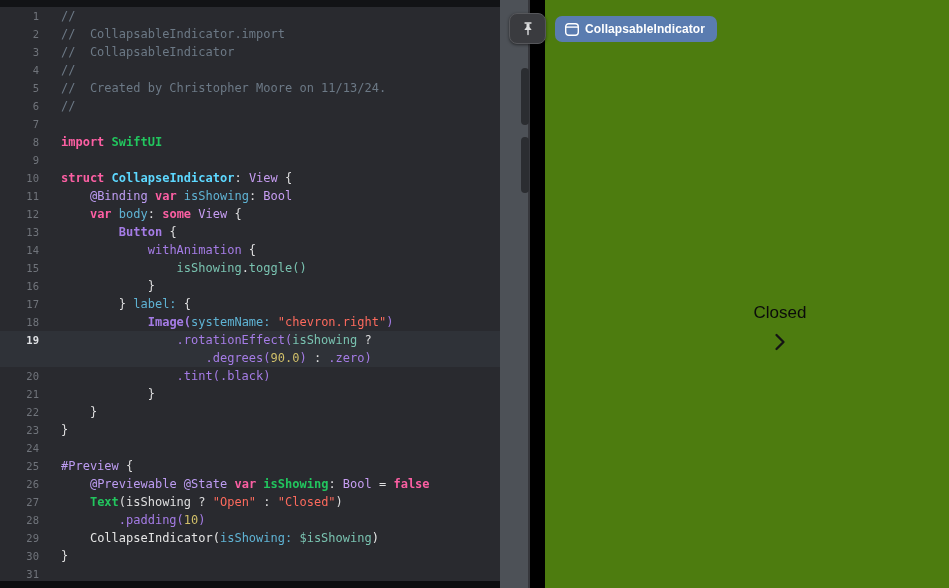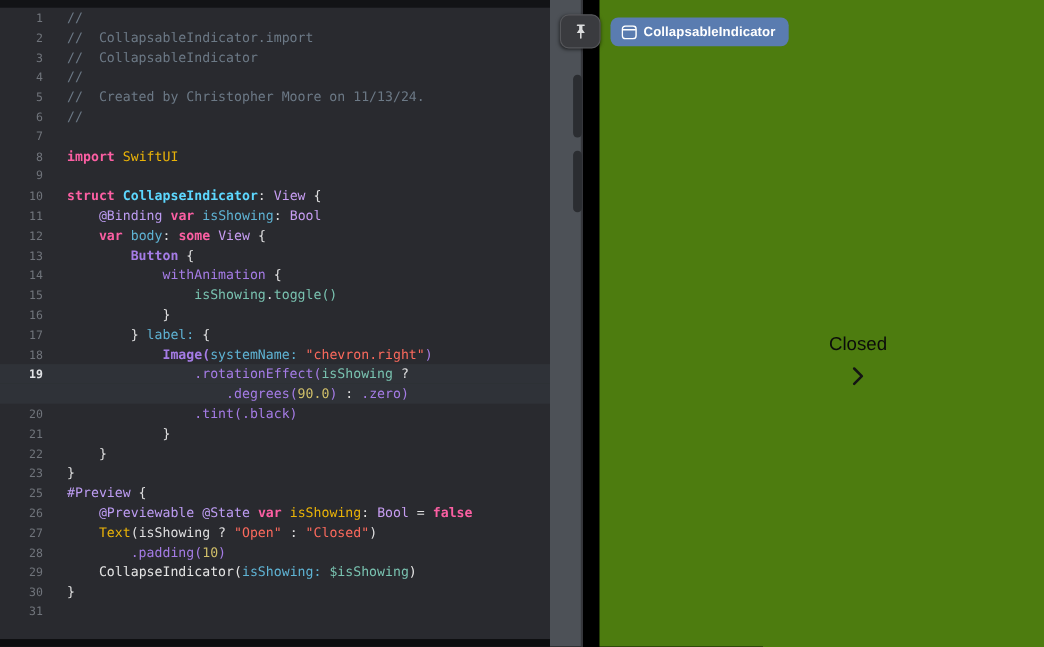--- a/index.html
+++ b/index.html
@@ -15,21 +15,21 @@
        font-family:"DejaVu Sans Mono","Liberation Mono",monospace;font-size:12px;}
   .row.hl{background:#2F3238;}
   .num{flex:0 0 39px;text-align:right;font-size:10.5px;color:#70747B;}
   .num.cur{color:#E0E2E5;font-weight:700;text-align:right;}
   .ct{padding-left:22px;}
   
   .c{color:#6C7986;} .k{color:#FC5FA3;font-weight:bold;}
   .td{color:#5DD8FF;font-weight:bold;} .at{color:#BD9CF2;}
   .t{color:#C79DF2;} .f{color:#A57CE6;} .fb{color:#A57CE6;font-weight:bold;}
   .p{color:#5FB3D4;} .m{color:#79C2B0;} .mb{color:#e5e5e5;font-weight:normal;margin-top:41px;}
-  .s{color:#FC6A5D;} .n{color:#D0BF69;} .w{color:#DFDFE0;} .wb{color:#eab308;font-weight:normal;}
+  .s{color:#FC6A5D;} .n{color:#D0BF69;} .w{color:#DFDFE0;} .wb{color:#22c55e;font-weight:bold;}
 
   
   .minimap{position:absolute;left:500px;top:0;width:30px;height:588px;background:#4D5157;}
   .minimap .edge{position:absolute;right:0;top:0;width:2px;height:588px;background:#36373C;}
   .mm-mark{position:absolute;left:21px;width:8px;border-radius:4px;background:#2B2D31;}
   .gap{position:absolute;left:530px;top:0;width:15px;height:588px;background:#000;}
 
   .pin-btn{position:absolute;left:509px;top:13px;width:37px;height:31px;background:#3A3B3F;
            border:1px solid #56575B;border-radius:8px;z-index:6;display:flex;align-items:center;
            justify-content:center;box-sizing:border-box;box-shadow:0 1px 3px rgba(0,0,0,.5);}
@@ -68,20 +68,21 @@
         <div class="row"><span class="num">15</span><span class="ct"><span class="w">                </span><span class="m">isShowing</span><span class="w">.</span><span class="m">toggle()</span></span></div>
         <div class="row"><span class="num">16</span><span class="ct"><span class="w">            }</span></span></div>
         <div class="row"><span class="num">17</span><span class="ct"><span class="w">        } </span><span class="p">label:</span><span class="w"> {</span></span></div>
         <div class="row"><span class="num">18</span><span class="ct"><span class="w">            </span><span class="fb">Image(</span><span class="p">systemName:</span><span class="w"> </span><span class="s">"chevron.right"</span><span class="f">)</span></span></div>
         <div class="row hl"><span class="num cur">19</span><span class="ct"><span class="w">                </span><span class="f">.rotationEffect(</span><span class="m">isShowing</span><span class="w"> ?</span></span></div>
         <div class="row hl"><span class="num"></span><span class="ct"><span class="w">                    </span><span class="f">.degrees(</span><span class="n">90.0</span><span class="f">)</span><span class="w"> : </span><span class="f">.zero)</span></span></div>
         <div class="row"><span class="num">20</span><span class="ct"><span class="w">                </span><span class="f">.tint(.black)</span></span></div>
         <div class="row"><span class="num">21</span><span class="ct"><span class="w">            }</span></span></div>
         <div class="row"><span class="num">22</span><span class="ct"><span class="w">    }</span></span></div>
         <div class="row"><span class="num">23</span><span class="ct"><span class="w">}</span></span></div>
+        <div class="row"><span class="num">24</span><span class="ct"></span></div>
         <div class="row"><span class="num">25</span><span class="ct"><span class="at">#Preview</span><span class="w"> {</span></span></div>
         <div class="row"><span class="num">26</span><span class="ct"><span class="w">    </span><span class="at">@Previewable</span><span class="w"> </span><span class="at">@State</span><span class="w"> </span><span class="k">var</span><span class="w"> </span><span class="wb">isShowing</span><span class="w">: </span><span class="t">Bool</span><span class="w"> = </span><span class="k">false</span></span></div>
         <div class="row"><span class="num">27</span><span class="ct"><span class="w">    </span><span class="wb">Text</span><span class="w">(isShowing ? </span><span class="s">"Open"</span><span class="w"> : </span><span class="s">"Closed"</span><span class="w">)</span></span></div>
         <div class="row"><span class="num">28</span><span class="ct"><span class="w">        </span><span class="f">.padding(</span><span class="n">10</span><span class="f">)</span></span></div>
         <div class="row"><span class="num">29</span><span class="ct"><span class="w">    </span><span class="mb">CollapseIndicator(</span><span class="p">isShowing:</span><span class="w"> </span><span class="m">$isShowing</span><span class="mb">)</span></span></div>
         <div class="row"><span class="num">30</span><span class="ct"><span class="w">}</span></span></div>
         <div class="row"><span class="num">31</span><span class="ct"></span></div>
       </div>
     <div class="edge-strip top"></div>
     <div class="edge-strip bottom"></div>

